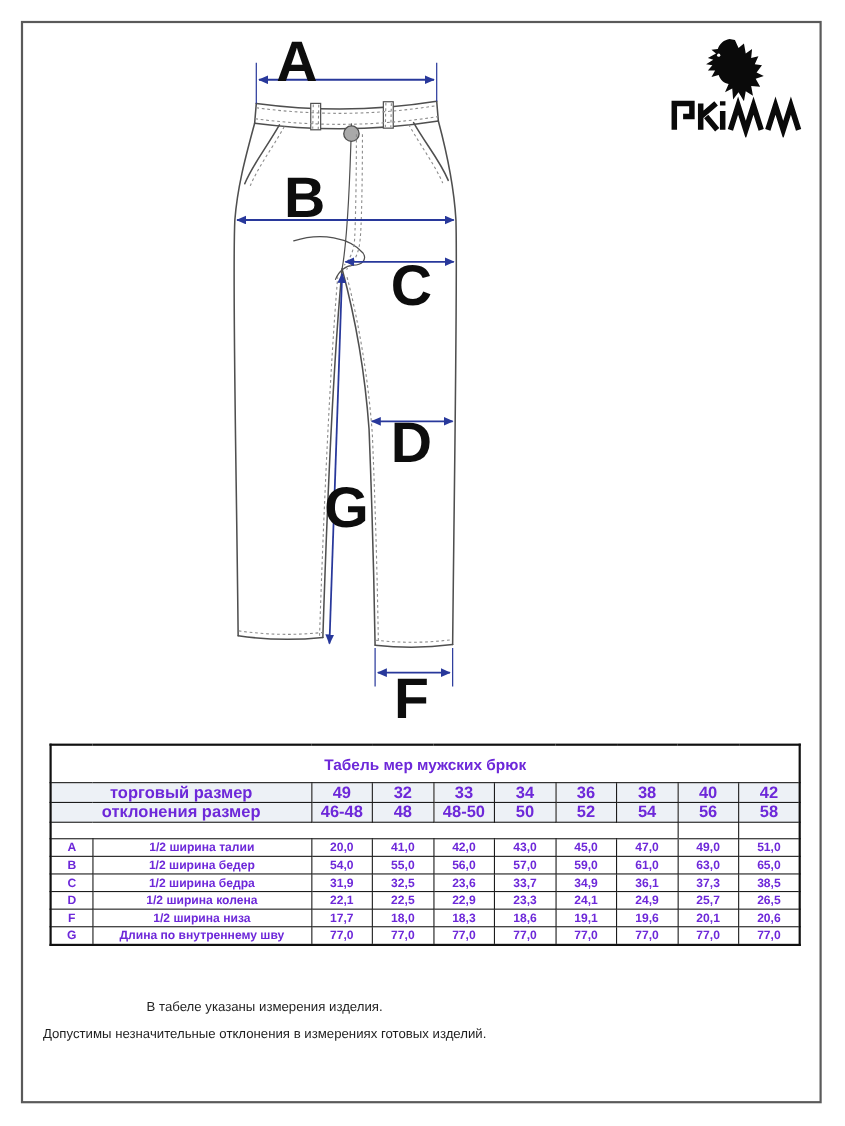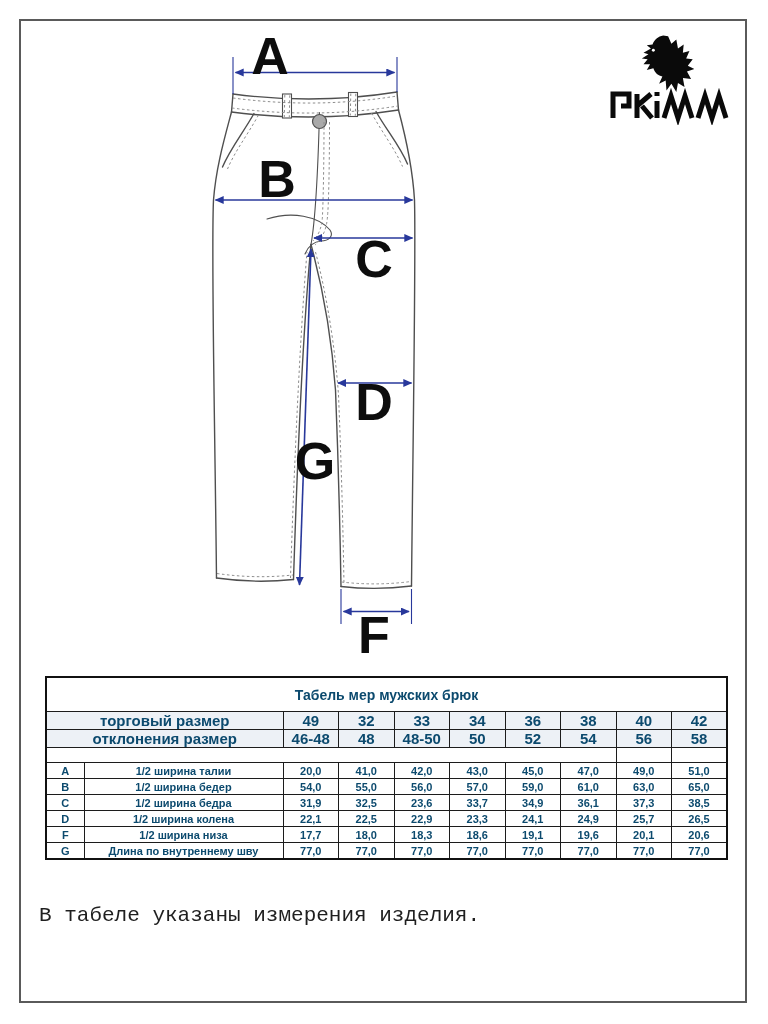--- a/index.html
+++ b/index.html
@@ -5,31 +5,31 @@
   html,body{margin:0;padding:0;background:#ffffff;}
   .page{position:relative;width:768px;height:1024px;background:#fff;overflow:hidden;
         font-family:"Liberation Sans",sans-serif;}
   .frame{position:absolute;left:19px;top:19px;width:728px;height:984px;
          border:2px solid #5a5a5a;box-sizing:border-box;}
   .diagram-svg{position:absolute;left:0;top:0;}
   .logo-svg{position:absolute;left:600px;top:30px;}
   
   .size-table-wrap{position:absolute;left:45px;top:676px;}
   table.size-table{border-collapse:collapse;table-layout:fixed;width:681px;
-    border:2px solid #111;font-family:"Liberation Sans",sans-serif;color:#0c4a6e;}
+    border:2px solid #111;font-family:"Liberation Sans",sans-serif;color:#6d28d9;}
   table.size-table td{border:1.5px solid #1c1c1c;text-align:center;vertical-align:middle;
     padding:0;font-weight:bold;overflow:hidden;white-space:nowrap;}
   td.title-cell{height:33px;font-size:14px;}
   tr.hdr-row td{height:17px;font-size:15px;background:#edf1f6;}
   tr.empty-row td{height:14px;background:#fff;}
   tr.empty-row td.noborder{border-left:none;border-right:none;}
   tr.meas-row td{height:15px;font-size:11px;}
   
-  .notes{position:absolute;left:39px;top:903px;font-size:21px;color:#1f1f1f;
-         line-height:25px;font-family:Liberation Mono, monospace;text-align:center;}
+  .notes{position:absolute;left:39px;top:903px;font-size:12px;color:#1f1f1f;
+         line-height:25px;font-family:Liberation Sans, sans-serif;text-align:center;}
 </style>
 </head>
 <body>
 
 <div class="page">
 
   <div class="frame"></div>
 
   <svg class="diagram-svg" width="768" height="670" viewBox="0 0 768 670">
     <defs>
@@ -250,15 +250,16 @@
             <td>77,0</td>
             <td>77,0</td>
             <td>77,0</td>
           </tr>
         </tbody>
     </table>
   </div>
 
   <div class="notes">
     <div>В табеле указаны измерения изделия.</div>
+    <div>Допустимы незначительные отклонения в измерениях готовых изделий.</div>
   </div>
 
 </div>
 
 </body></html>

